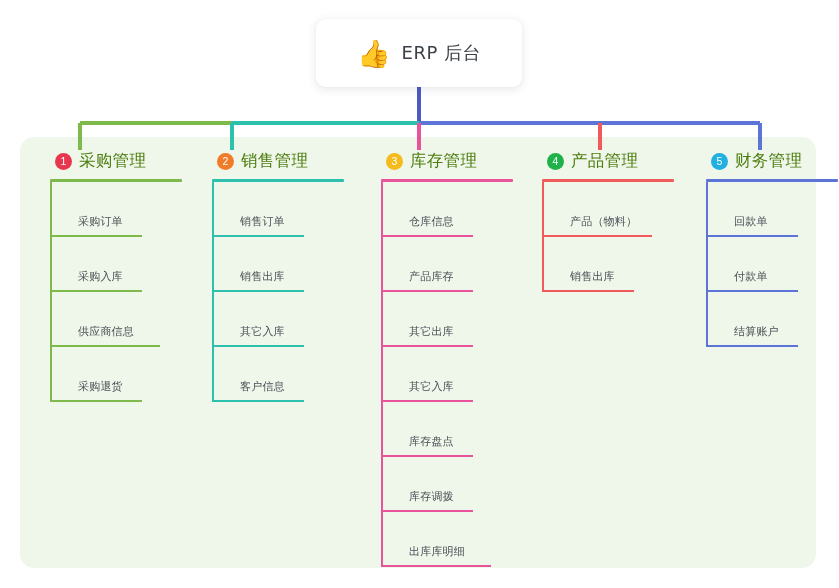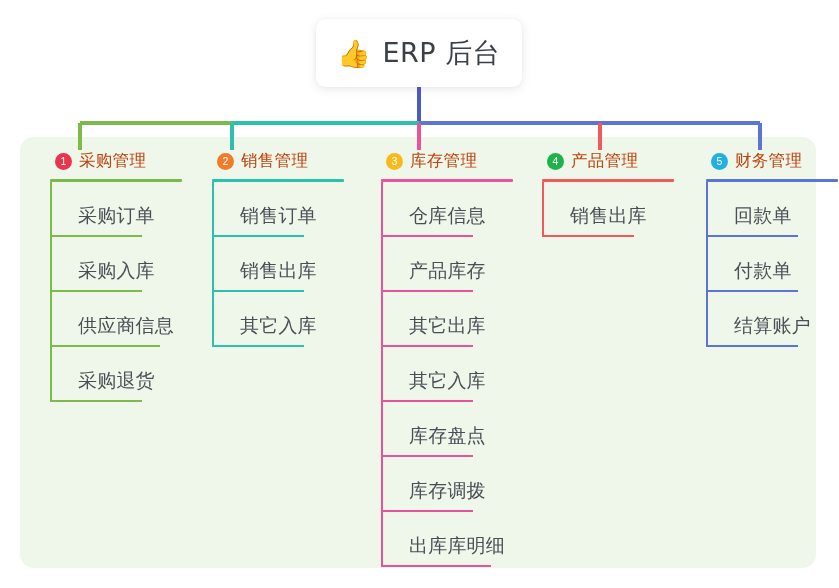--- a/index.html
+++ b/index.html
@@ -37,21 +37,21 @@
     justify-content: center;
     gap: 11px;
     z-index: 6;
   }
   .root-emoji {
     font-size: 27px;
     line-height: 1;
     color: #f5b93c;
   }
   .root-title {
-    font-size: 27px;
+    font-size: 18px;
     color: #3b4047;
     letter-spacing: 0.5px;
     white-space: nowrap;
   }
 
   
   .panel {
     position: absolute;
     left: 20px;
     top: 137px;
@@ -99,21 +99,21 @@
     border-radius: 50%;
     color: #ffffff;
     font-size: 10.5px;
     line-height: 17px;
     text-align: center;
     flex: 0 0 auto;
     font-family: "Liberation Sans", sans-serif;
   }
   .col-title {
     font-size: 16.5px;
-    color: #c2410c;
+    color: #4d7c0f;
     white-space: nowrap;
     letter-spacing: 0.3px;
     font-family: Liberation Mono, monospace;
   }
   .col-rule {
     height: 3px;
     margin-top: 6px;
     margin-left: 12px;
     width: 132px;
     border-radius: 1px;
@@ -133,21 +133,21 @@
   .leaf {
     position: relative;
     height: 55px;
     box-sizing: border-box;
     margin-left: 0px;
   }
   .leaf-label {
     position: absolute;
     left: 28px;
     bottom: 8px;
-    font-size: 19px;
+    font-size: 11px;
     color: #4a4f57;
     white-space: nowrap;
     letter-spacing: 0.2px;
   }
   .leaf-rule {
     position: absolute;
     left: 0px;
     bottom: 0;
     height: 2px;
     width: 92px;
@@ -223,20 +223,24 @@
           <div class="leaf-rule" style="background: rgb(45, 192, 173);"></div>
         </div>
         <div class="leaf">
           <span class="leaf-label">销售出库</span>
           <div class="leaf-rule" style="background: rgb(45, 192, 173);"></div>
         </div>
         <div class="leaf">
           <span class="leaf-label">其它入库</span>
           <div class="leaf-rule" style="background: rgb(45, 192, 173);"></div>
         </div>
+        <div class="leaf">
+          <span class="leaf-label">客户信息</span>
+          <div class="leaf-rule" style="background: rgb(45, 192, 173);"></div>
+        </div>
       </div>
     </div>
 
     <div class="column" style="left:369px;">
       <div class="col-head">
         <span class="badge" style="background: rgb(245, 187, 29);">3</span>
         <span class="col-title">库存管理</span>
       </div>
       <div class="col-rule" style="background: rgb(232, 83, 156);"></div>
       <div class="col-items">
@@ -273,20 +277,24 @@
     </div>
 
     <div class="column" style="left:530px;">
       <div class="col-head">
         <span class="badge" style="background: rgb(32, 178, 74);">4</span>
         <span class="col-title">产品管理</span>
       </div>
       <div class="col-rule" style="background: rgb(240, 90, 90);"></div>
       <div class="col-items">
         <div class="spine" style="background: rgb(240, 90, 90);"></div>
+        <div class="leaf wide">
+          <span class="leaf-label">产品（物料）</span>
+          <div class="leaf-rule" style="background: rgb(240, 90, 90);"></div>
+        </div>
         <div class="leaf">
           <span class="leaf-label">销售出库</span>
           <div class="leaf-rule" style="background: rgb(240, 90, 90);"></div>
         </div>
       </div>
     </div>
 
     <div class="column" style="left:694px;">
       <div class="col-head">
         <span class="badge" style="background: rgb(34, 176, 224);">5</span>

